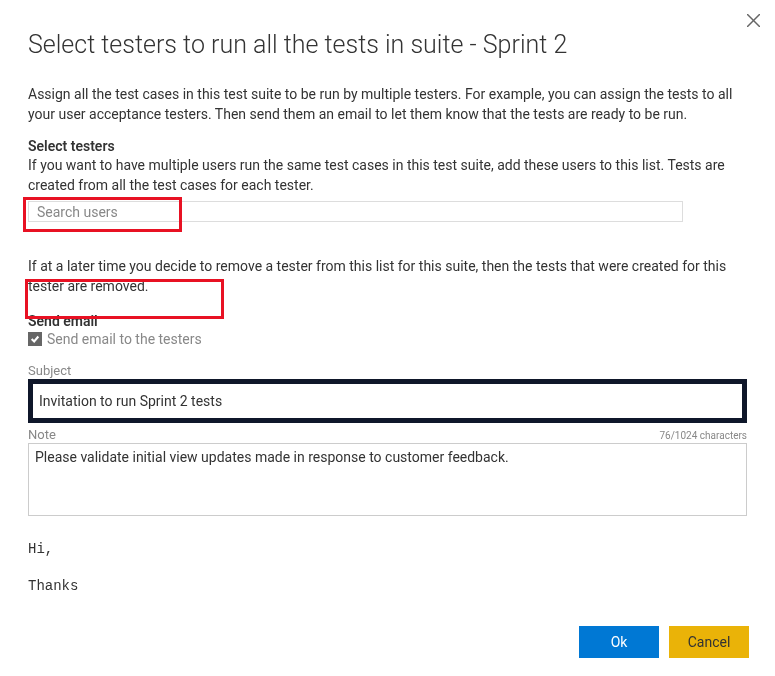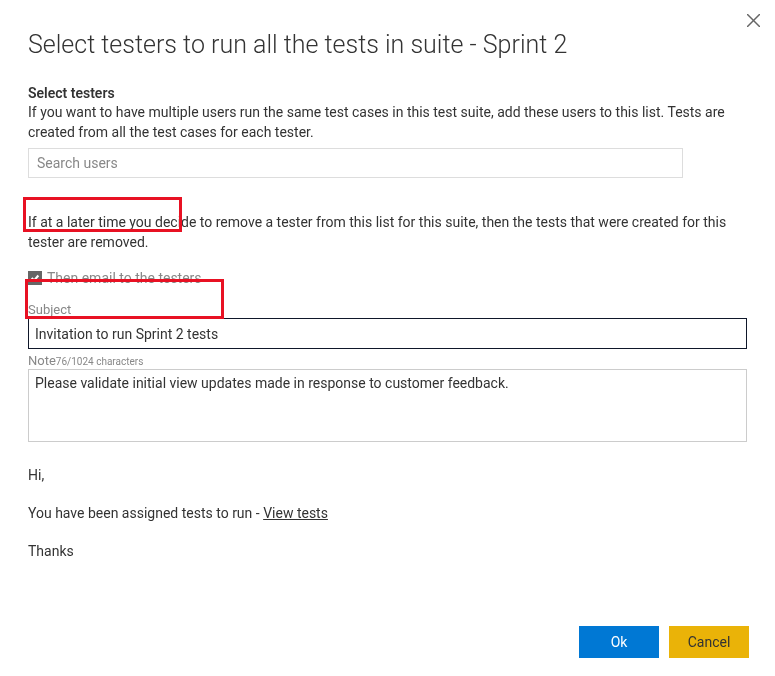--- a/index.html
+++ b/index.html
@@ -66,21 +66,21 @@
       color: #333;
       line-height: 1.4;
       margin-bottom: 6px;
     }
     .search-wrap {
       position: relative;
       margin-bottom: 5px;
     }
     .search-input {
       width: 655px;
-      height: 30px;
+      height: 21px;
       padding: 4px 8px;
       border: 1px solid #ddd;
       font-family: inherit;
       font-size: 14px;
       color: #777;
       outline: none;
     }
     .search-input::placeholder {
       color: #888;
     }
@@ -137,30 +137,31 @@
       color: #888;
     }
     .field-label {
       font-size: 13px;
       color: #888;
       margin-top: 8px;
       margin-bottom: 1px;
     }
     .subject-input {
       width: 100%;
-      height: 31px;
+      height: 44px;
       padding: 3px 6px;
-      border: 1px solid #0f172a;
+      border: 5px solid #0f172a;
       font-family: inherit;
       font-size: 14px;
       color: #333;
       outline: none;
     }
     .note-row {
       display: flex;
+      justify-content: space-between;
       align-items: baseline;
       margin-top: 4px;
       margin-bottom: 1px;
     }
     .char-count {
       font-size: 10px;
       color: #888;
     }
     .note-textarea {
       width: 100%;
@@ -174,20 +175,21 @@
       outline: none;
     }
     .preview {
       margin-top: 24px;
       font-size: 14px;
       color: #333;
       line-height: 1.4;
     }
     .preview p {
       margin-bottom: 18px;
+      font-family: Liberation Mono, monospace;
     }
     .preview a {
       color: #333;
       text-decoration: underline;
     }
     .footer {
       position: absolute;
       bottom: 18px;
       right: 26px;
       display: flex;
@@ -221,55 +223,54 @@
 
   <div class="close-btn">
     <svg viewBox="0 0 13 13">
         <line x1="0" y1="0" x2="13" y2="13"></line>
         <line x1="13" y1="0" x2="0" y2="13"></line>
       </svg>
   </div>
 
   <h1 class="title">Select testers to run all the tests in suite - Sprint 2</h1>
 
+  <p class="intro">Assign all the test cases in this test suite to be run by multiple testers. For example, you can assign the tests to all your user acceptance testers. Then send them an email to let them know that the tests are ready to be run.</p>
 
   <div>
     <div class="section-heading">Select testers</div>
     <p class="helper-text">If you want to have multiple users run the same test cases in this test suite, add these users to this list. Tests are created from all the test cases for each tester.</p>
     <div class="search-wrap">
       <input type="text" class="search-input" placeholder="Search users" style="">
     </div>
     <p class="after-search">If at a later time you decide to remove a tester from this list for this suite, then the tests that were created for this tester are removed.</p>
   </div>
 
   <div class="send-email-section">
+    <div class="section-heading">Send email</div>
     <div class="checkbox-row">
       <span class="checkbox">
         <svg viewBox="0 0 12 12">
             <polyline points="2,6 5,9 10,3"></polyline>
           </svg>
       </span>
-      <span class="checkbox-label">Then email to the testers</span>
+      <span class="checkbox-label">Send email to the testers</span>
     </div>
   </div>
 
   <div class="field-label">Subject</div>
   <input type="text" class="subject-input" value="Invitation to run Sprint 2 tests" style="">
 
   <div class="note-row">
     <span class="field-label" style="margin:0">Note</span>
     <span class="char-count">76/1024 characters</span>
   </div>
   <textarea class="note-textarea" style="">Please validate initial view updates made in response to customer feedback.</textarea>
 
   <div class="preview">
     <p>Hi,</p>
-    <p>
-      <span>You have been assigned tests to run - </span><a href="#">View tests</a>
-    </p>
     <p>Thanks</p>
   </div>
 
   <div class="footer">
     <button class="btn btn-primary">Ok</button>
     <button class="btn btn-secondary">Cancel</button>
   </div>
 
 </div>
 

